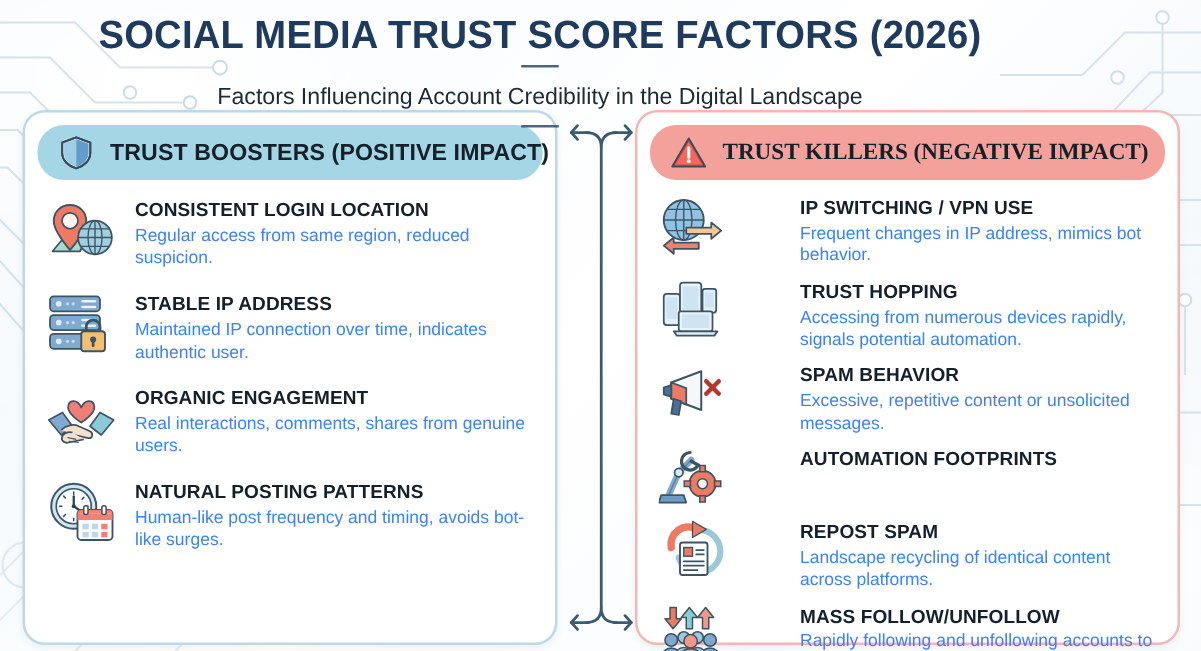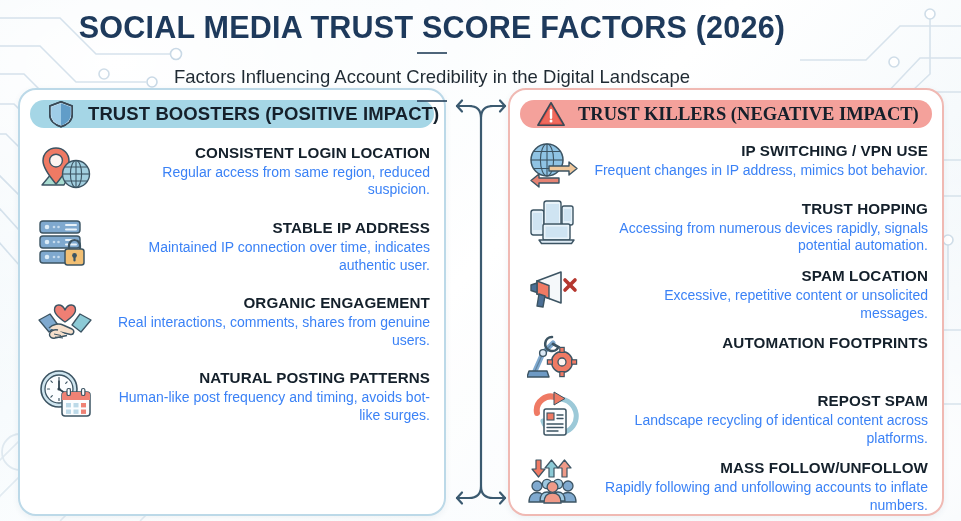--- a/index.html
+++ b/index.html
@@ -93,21 +93,21 @@
     width: 428px;
     border: 2px solid #bcd9e8;
   }
   .panel.right {
     left: 508px;
     width: 436px;
     border: 2px solid #f0b9b3;
   }
 
   .panel-header {
-    height: 28px;
+    height: 44px;
     margin: 10px 10px 0 10px;
     border-radius: 21px;
     display: flex;
     align-items: center;
     padding-left: 16px;
     gap: 12px;
     box-sizing: border-box;
   }
   .panel.left .panel-header  { background: #a5d6e6; }
   .panel.right .panel-header { background: #f4a19b; font-family: Liberation Serif, serif; }
@@ -143,36 +143,36 @@
     align-items: center;
     justify-content: center;
   }
   .panel.right .item-icon {
     flex: 0 0 58px;
     width: 58px;
     height: 48px;
   }
   .item-icon svg { display: block; }
 
-  .item-text { padding-top: 4px; flex: 1 1 auto; min-width: 0; text-align: right; }
+  .item-text { padding-top: 4px; flex: 1 1 auto; min-width: 0; }
   .item-title {
     font-size: 15.2px;
     font-weight: bold;
     color: #14202b;
     letter-spacing: 0.1px;
     line-height: 1.16;
     margin: 0 0 2px 0;
   }
   .item-desc {
     font-size: 14px;
     color: #3b82f6;
     line-height: 1.27;
     margin: 0;
   }
-  .panel.right .item-text { padding-top: 2px; }
+  .panel.right .item-text { padding-top: 2px; margin-left: 46px; }
 
   
   .connector {
     position: absolute;
     left: 455px;
     top: 96px;
     width: 52px;
     height: 412px;
     z-index: 4;
   }
@@ -432,21 +432,21 @@
             <path d="M10 14 L22 18.5 L22 31.5 L10 27 Z" fill="#ef7a64" stroke="#3c5463" stroke-width="1.4"></path>
             <path d="M10 16 L4 18 L4 23.5 L10 25.5 Z" fill="#4b6f96" stroke="#3c5463" stroke-width="1.4" stroke-linejoin="round"></path>
             <path d="M12 27 L10 39 L16 40 L18 29 Z" fill="#4b6f96" stroke="#3c5463" stroke-width="1.4" stroke-linejoin="round"></path>
             <g stroke="#b5372f" stroke-width="3.6" stroke-linecap="round">
               <path d="M38 13 L48 23"></path>
               <path d="M48 13 L38 23"></path>
             </g>
           </svg>
         </span>
         <div class="item-text">
-          <p class="item-title">SPAM LOCATION</p>
+          <p class="item-title">SPAM BEHAVIOR</p>
           <p class="item-desc">Excessive, repetitive content or unsolicited messages.</p>
         </div>
       </div>
 
       <div class="item">
         <span class="item-icon">
           <svg width="52" height="46" viewBox="0 0 52 46">
             <path d="M8 38 L16 20 L26 10" fill="none" stroke="#7fa9cf" stroke-width="5.2" stroke-linecap="round" stroke-linejoin="round"></path>
             <path d="M8 38 L16 20 L26 10" fill="none" stroke="#3c5463" stroke-width="1.2" stroke-linecap="round" stroke-linejoin="round" opacity="0.45"></path>
             <path d="M25 4 A7 7 0 1 0 31.5 14 L26 11" fill="none" stroke="#3c5463" stroke-width="2.6" stroke-linecap="round"></path>

